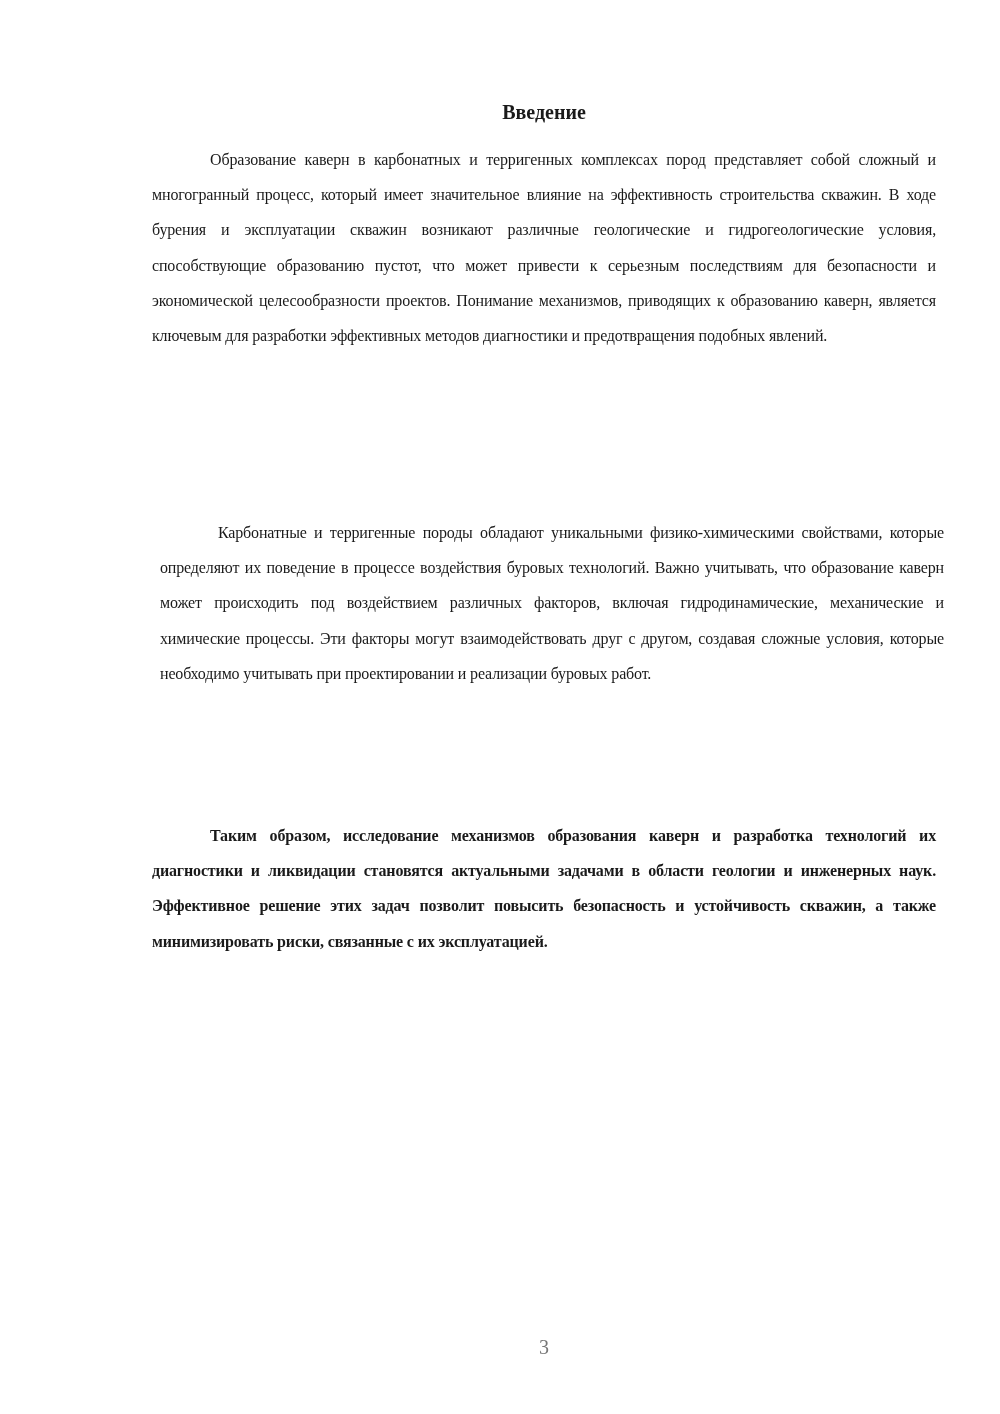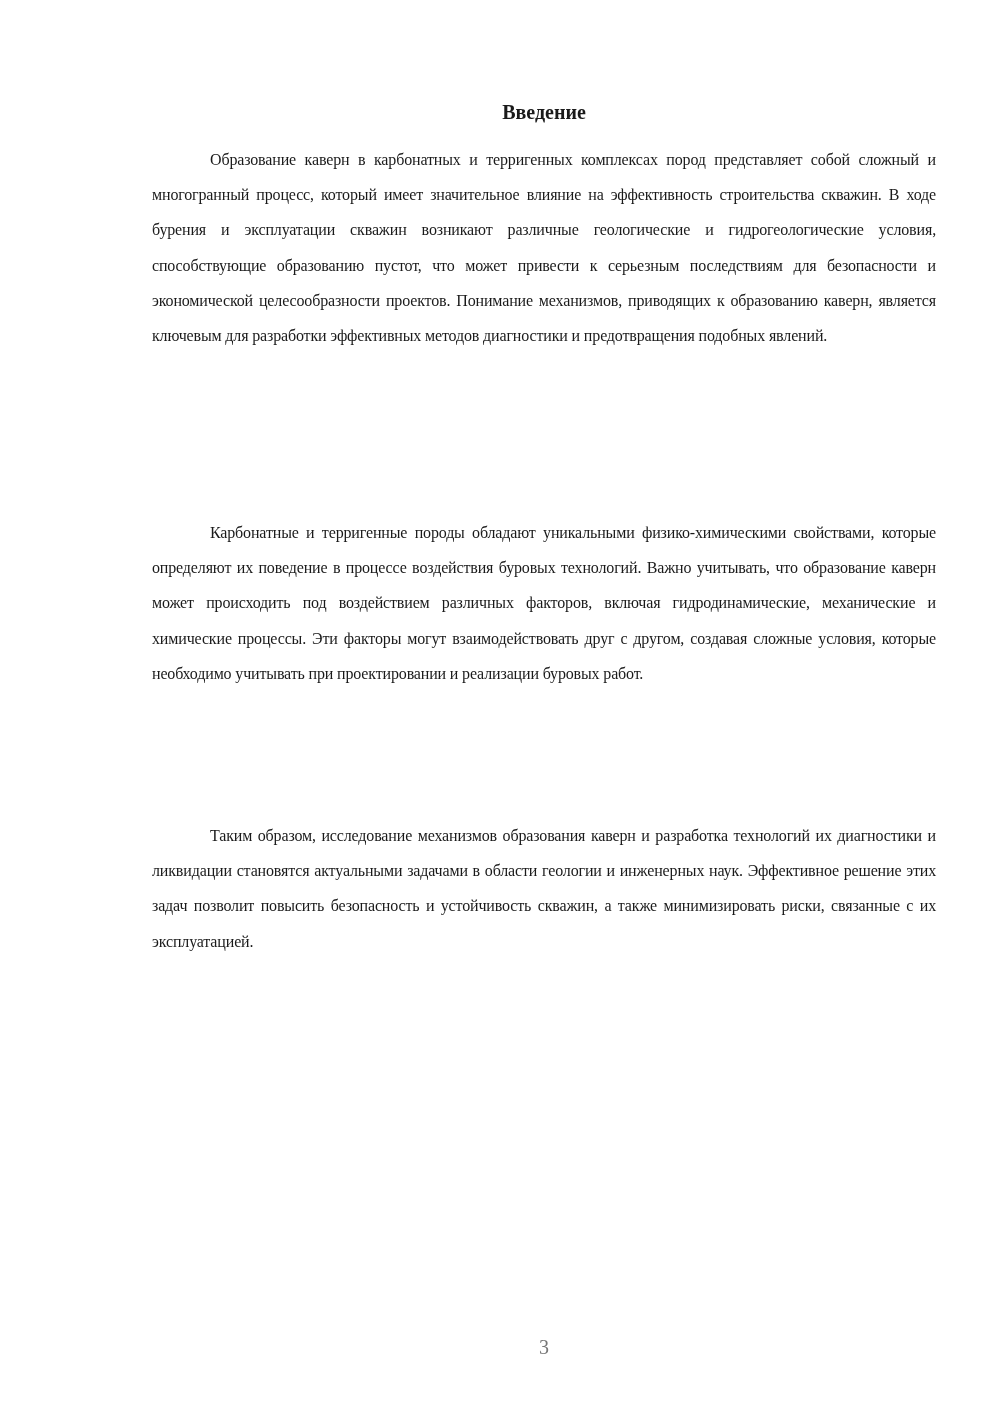--- a/index.html
+++ b/index.html
@@ -39,22 +39,22 @@
       left: 144px;
       width: 784px;
       font-size: 16px;
       line-height: 35.2px;
       text-align: justify;
       text-indent: 58px;
       margin: 0;
       letter-spacing: -0.15px;
     }
     #p1 { top: 142px; }
-    #p2 { top: 515px; }
-    #p3 { top: 818px; }
+    #p2 { top: 515px; margin-left: 8px; }
+    #p3 { top: 818px; font-weight: bold; }
     .page-number {
       position: absolute;
       top: 1334px;
       left: 0;
       width: 1072px;
       text-align: center;
       font-size: 20px;
       line-height: 26px;
       color: #777777;
     }

